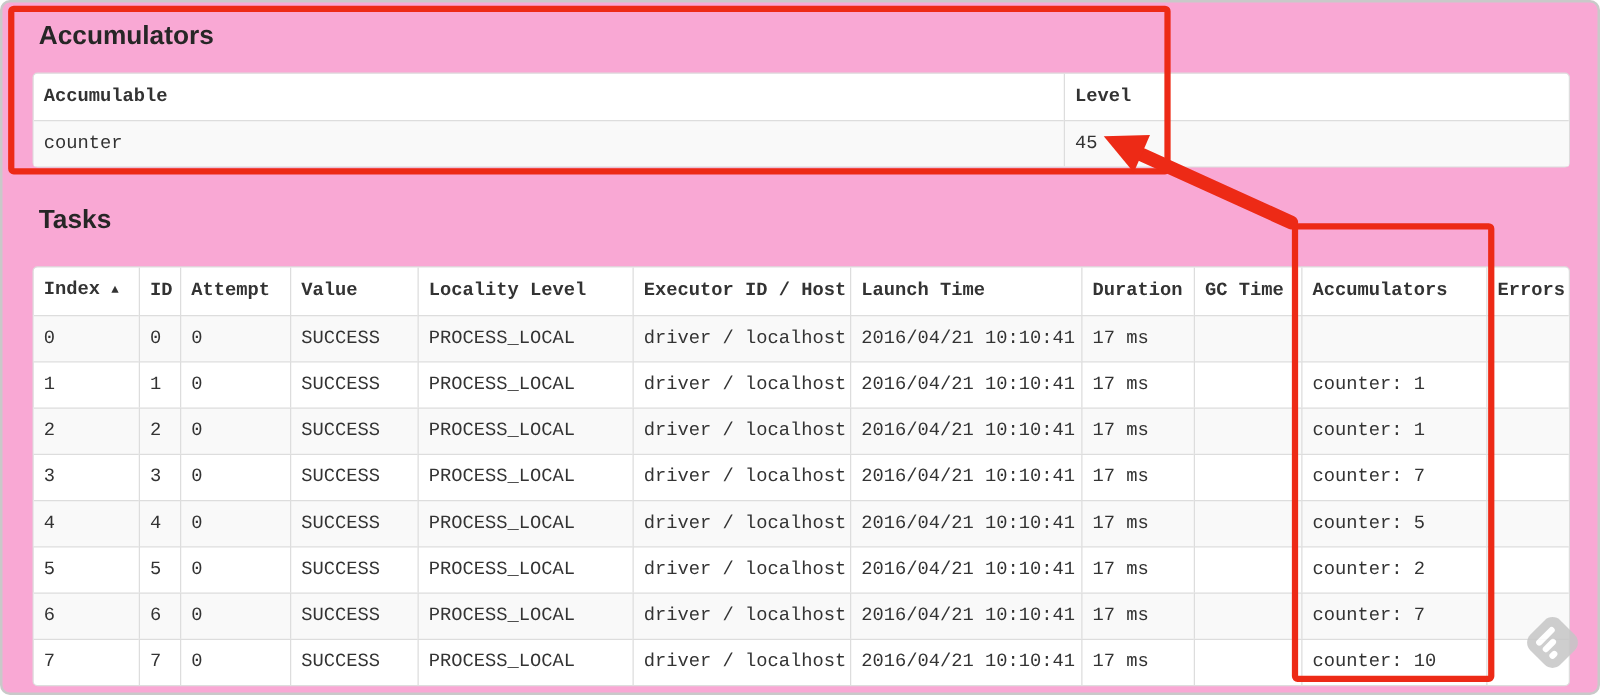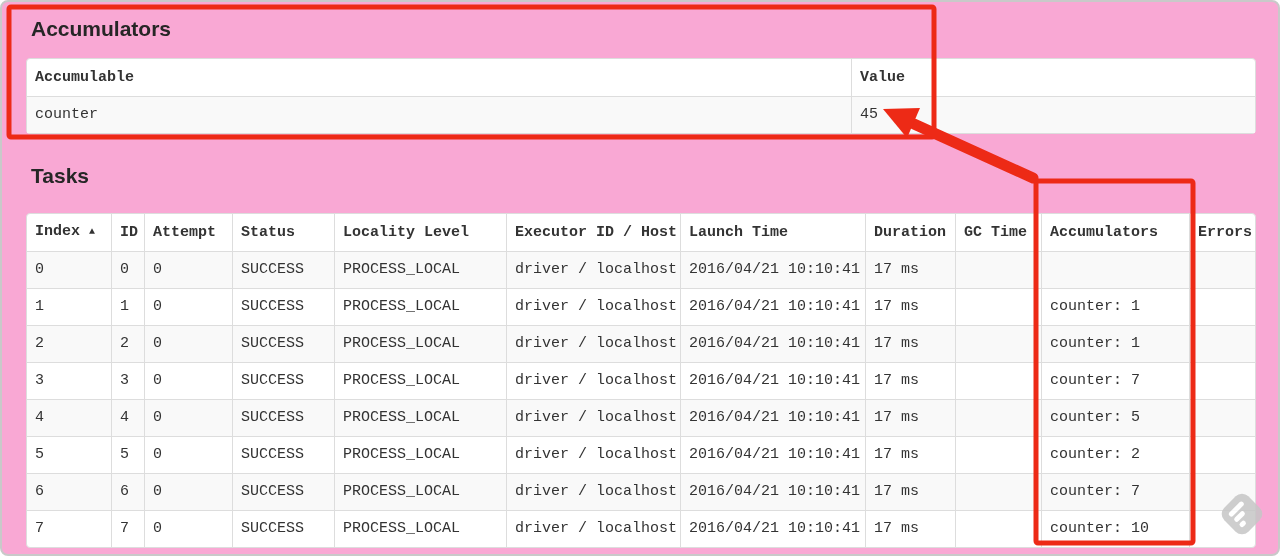--- a/index.html
+++ b/index.html
@@ -71,21 +71,21 @@
     <h2 class="section-heading heading-accumulators">Accumulators</h2>
 
     <table class="tbl">
       <colgroup>
         <col style="width:824px">
           <col style="width:404px">
       </colgroup>
       <thead>
         <tr>
           <th>Accumulable</th>
-          <th>Value</th>
+          <th>Level</th>
         </tr>
       </thead>
       <tbody>
         <tr>
           <td>counter</td>
           <td>45</td>
         </tr>
       </tbody>
     </table>
 
@@ -103,21 +103,21 @@
           <col style="width:90px">
           <col style="width:86px">
         <col style="width:148px">
           <col style="width:66px">
       </colgroup>
       <thead>
         <tr id="tasks-head">
             <th>Index<span class="sort-arrow">▲</span></th>
             <th>ID</th>
             <th>Attempt</th>
-            <th>Status</th>
+            <th>Value</th>
             <th>Locality Level</th>
             <th>Executor ID / Host</th>
             <th>Launch Time</th>
             <th>Duration</th>
             <th>GC Time</th>
             <th>Accumulators</th>
             <th>Errors</th>
           </tr>
       </thead>
       <tbody id="tasks-body">

